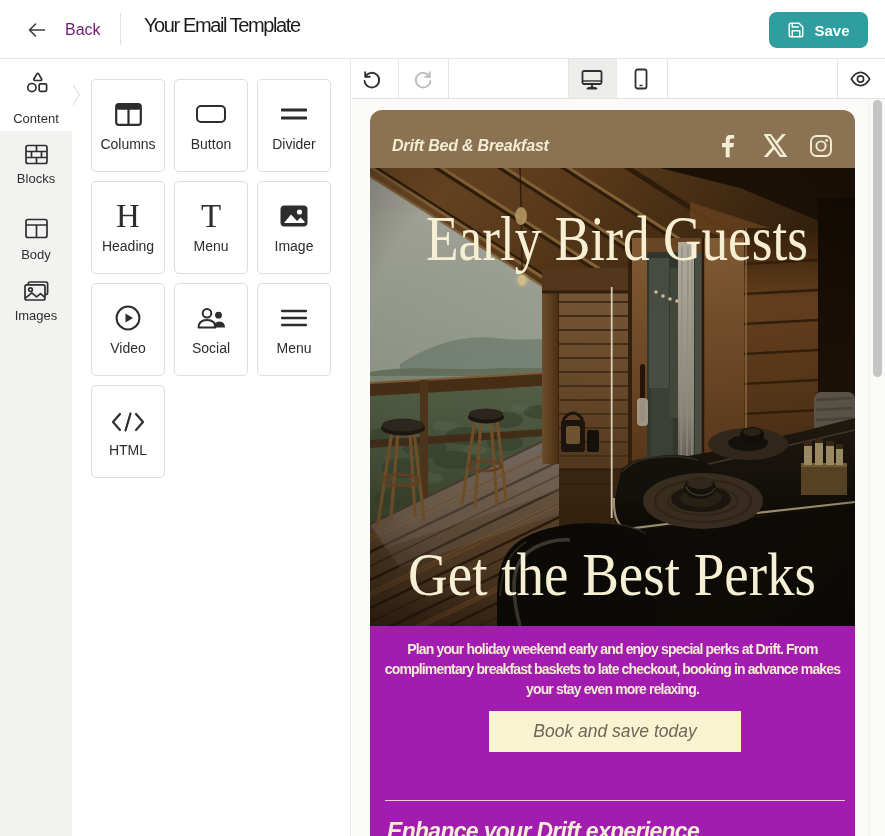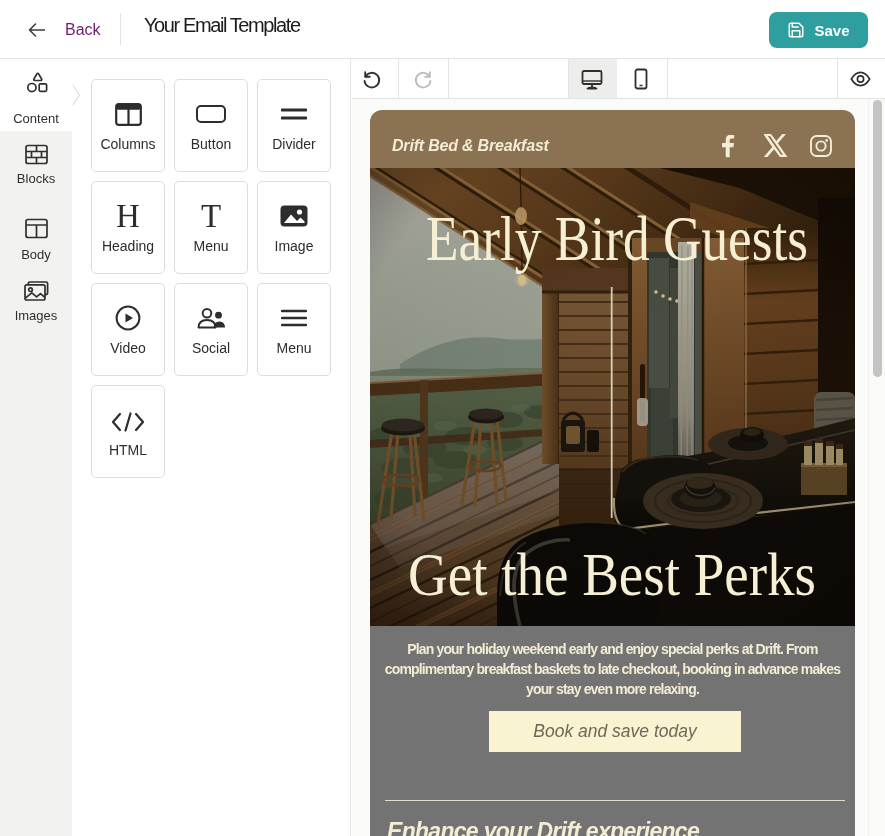--- a/index.html
+++ b/index.html
@@ -29,21 +29,21 @@
 .tbic{position:absolute;top:0;height:39px;width:40px;display:flex;align-items:center;justify-content:center}
 
 .sbtrack{position:absolute;left:868px;top:99px;width:17px;height:737px;background:#fafaf8;border-left:1px solid #f0f0ee;z-index:12}
 .sbthumb{position:absolute;left:4px;top:1px;width:9px;height:277px;background:#c4c4c4;border-radius:4.5px}
 
 .email{position:absolute;left:370px;top:110px;width:485px;height:726px;z-index:6}
 .eheader{position:absolute;left:0;top:0;width:485px;height:58px;background:#8b7253;border-radius:12px 12px 0 0}
 .brand{position:absolute;left:22px;top:27px;font-size:16px;font-weight:bold;font-style:italic;color:#f3edd6;letter-spacing:-0.2px}
 .socials{position:absolute;left:348px;top:25px;width:120px;height:24px;color:#f3edd6}
 .ephoto{position:absolute;left:0;top:58px;width:583px;height:458px;overflow:hidden}
-.ebody{position:absolute;left:0;top:516px;width:485px;height:210px;background:#737373}
+.ebody{position:absolute;left:0;top:516px;width:485px;height:210px;background:#a21caf}
 .epar{position:absolute;left:0;top:13px;width:485px;text-align:center;font-size:14px;letter-spacing:-0.85px;font-weight:bold;line-height:20px;color:#f2ecd2}
 .ebtn{position:absolute;left:119px;top:85px;width:252px;height:41px;background:#faf3d1;color:#6f675a;font-style:italic;font-size:17.5px;text-align:center;line-height:41px}
 .ediv{position:absolute;left:15px;top:174px;width:460px;height:1px;background:rgba(247,240,214,.85)}
 .ehead{position:absolute;left:17px;top:192px;font-size:23px;font-weight:bold;font-style:italic;color:#f4eed6;letter-spacing:-0.7px}
 </style>
 </head>
 <body>
 
 <div class="topbar">
   <div class="backwrap">

